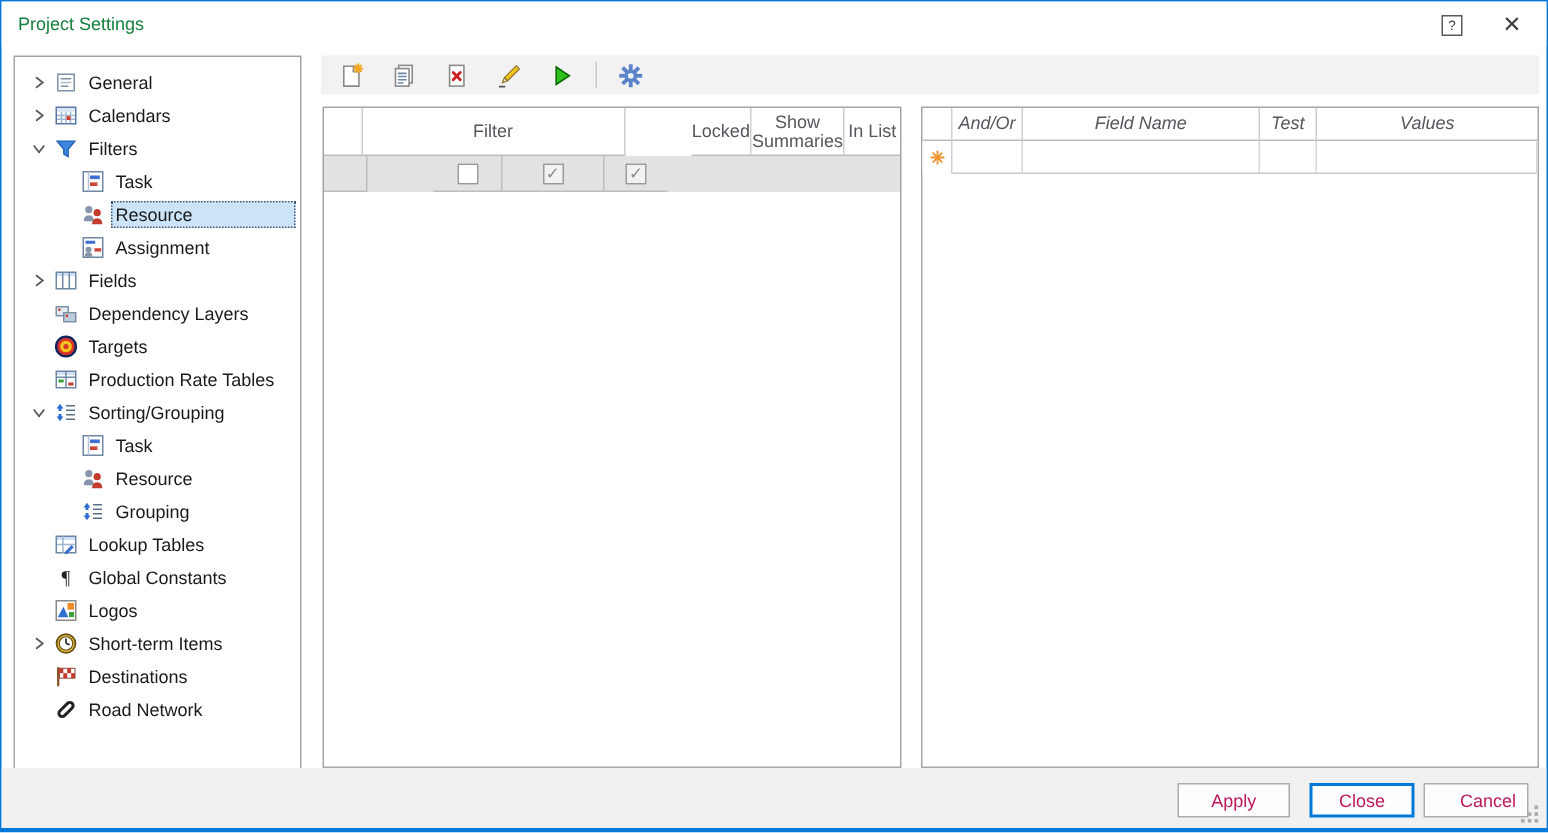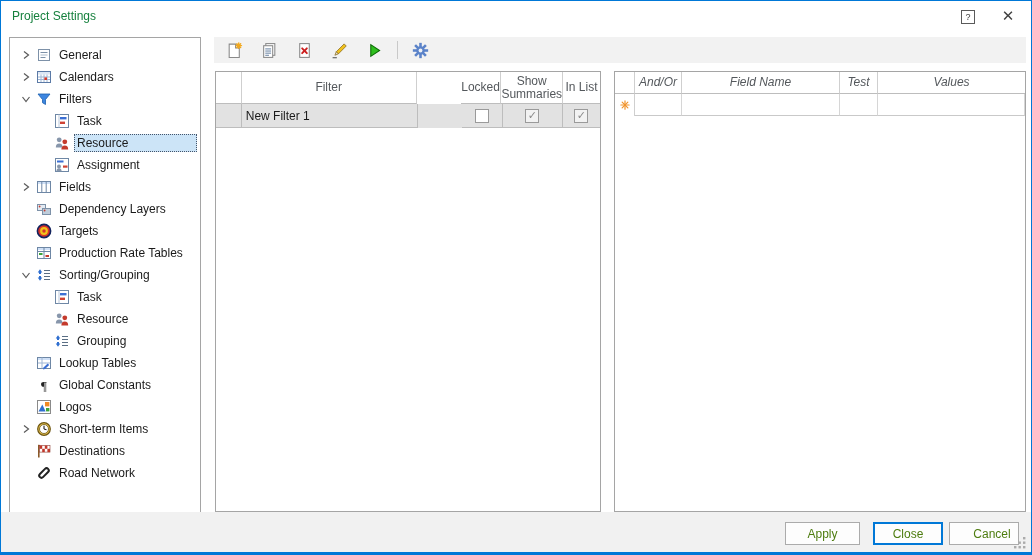--- a/index.html
+++ b/index.html
@@ -63,21 +63,21 @@
 
   .cb { width:14px; height:14px; border:1px solid #9a9a9a; background:#fff; display:flex;
     align-items:center; justify-content:center; font-size:11px; color:#8b8b8b; }
   .cb.checked { background:#f2f2f2; }
 
   .asterisk svg { width:12px; height:12px; display:block; }
 
   
   .footer { position:absolute; left:0; bottom:0; width:100%; height:40px; background:#f1f1f1; }
   .btn { position:absolute; top:10px; height:23px; border:1px solid #ababab; background:#fdfdfd;
-    font-family:"Liberation Sans","DejaVu Sans",sans-serif; font-size:12px; color:#4d7c0f; text-align:center; padding:0; }
+    font-family:"Liberation Sans","DejaVu Sans",sans-serif; font-size:12px; color:#be185d; text-align:center; padding:0; }
   #apply-btn { left:784px; width:75px; }
   #close-btn { left:872px; width:70px; border:2px solid #0078d7; }
   #cancel-btn { left:948px; width:70px;padding-left:16px; }
   .grip { position:absolute; right:4px; bottom:2px; width:14px; height:14px; }
 </style>
 </head>
 <body>
 
 <div class="window">
 
@@ -476,21 +476,20 @@
   <div class="grid" id="filters-grid">
     <div class="ghead">
       <div class="gh fc0"></div>
       <div class="gh fc1">Filter</div>
       <div class="gh fc2">Locked</div>
       <div class="gh fc3">Show Summaries</div>
       <div class="gh fc4 last">In List</div>
     </div>
     <div class="grow">
       <div class="gc fc0 ind"></div>
-      <div class="gc fc1 txt">New Filter 1</div>
       <div class="gc fc2 center">
           <span class="cb"></span>
         </div>
       <div class="gc fc3 center">
           <span class="cb checked">✓</span>
         </div>
       <div class="gc fc4 center last">
           <span class="cb checked">✓</span>
         </div>
     </div>

